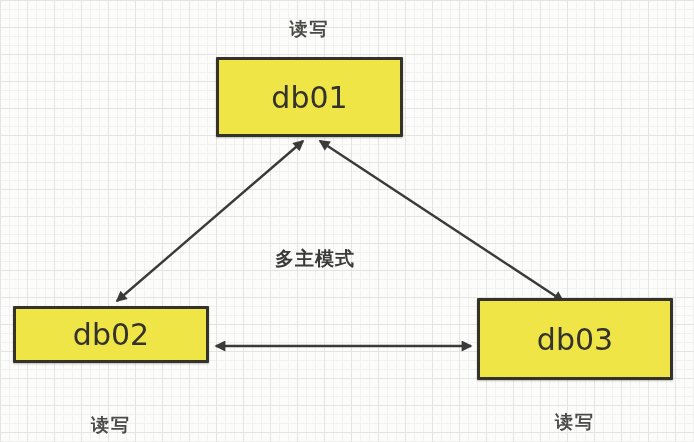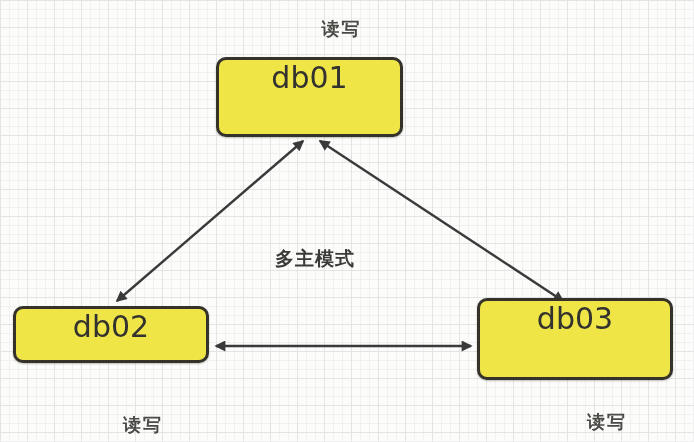--- a/index.html
+++ b/index.html
@@ -35,40 +35,39 @@
     width:694px;height:442px;
   }
   .edges line{
     stroke:var(--arrow);
     stroke-width:2.4;
   }
   .node{
     position:absolute;
     background:var(--node-fill);
     border:3px solid var(--node-border);
-    border-radius:10px;
+    border-radius:1px;
     box-shadow:0 1px 2px rgba(0,0,0,0.25);
     display:flex;
-    align-items:flex-start;
+    align-items:center;
     justify-content:center;
     font-size:30px;
     color:var(--text);
     box-sizing:border-box;
   }
   .node-db01{left:216px;top:57px;width:187px;height:80px;}
   .node-db02{left:13px;top:306px;width:196px;height:57px;}
   .node-db03{left:477px;top:298px;width:196px;height:82px;}
   .caption{
     position:absolute;
     text-align:center;
     font-size:18px;
     font-weight:bold;
     color:#4A4A46;
     letter-spacing:2px;
-    padding-left:32px;
   }
   .caption-db01{left:216px;width:187px;top:17px;}
   .caption-db02{left:13px;width:196px;top:413px;}
   .caption-db03{left:477px;width:196px;top:410px;}
   .center-title{
     position:absolute;
     left:230px;top:246px;width:170px;
     text-align:center;
     font-size:19px;
     font-weight:bold;

